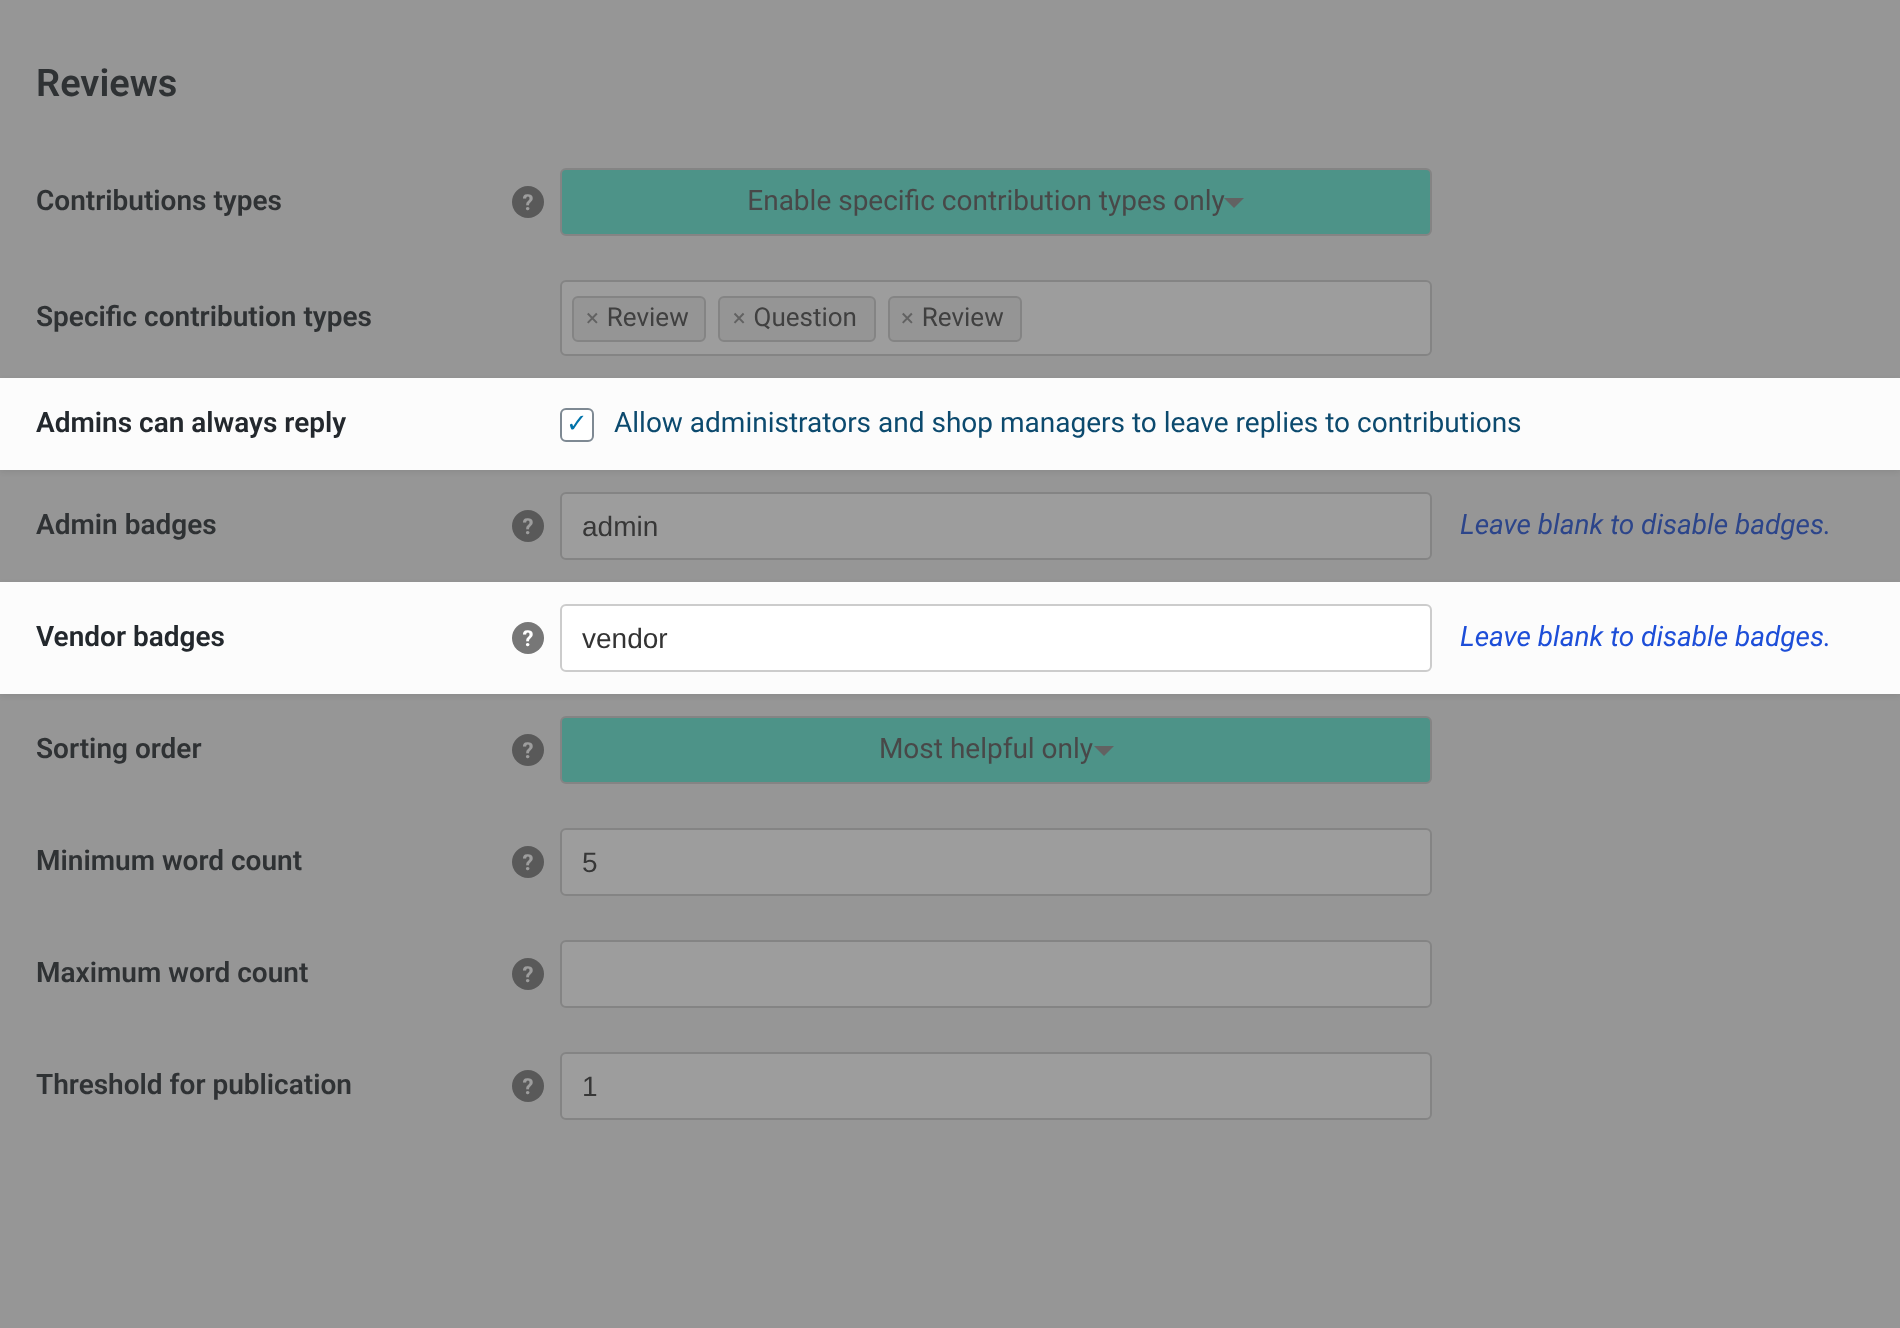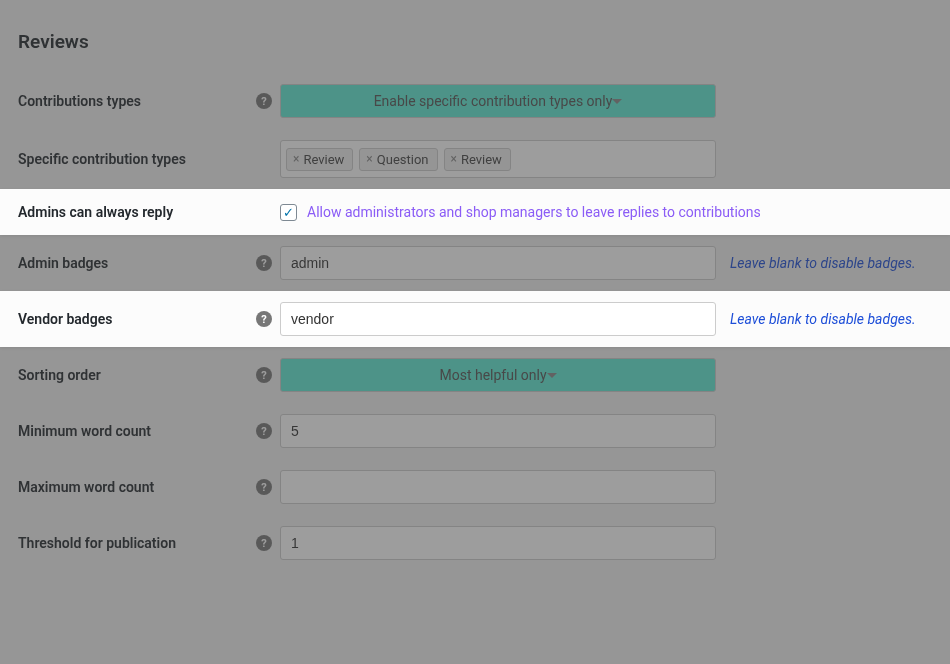--- a/index.html
+++ b/index.html
@@ -126,21 +126,21 @@
     display: inline-flex;
     align-items: center;
     justify-content: center;
     cursor: pointer;
     color: #0073aa;
     font-size: 13px;
     line-height: 1;
   }
   .cb-label {
     font-size: 14px;
-    color: #8b5cf6;
+    color: #0c4a6e;
   }
   .textin {
     width: 436px;
     height: 34px;
     border: 1px solid #ccc;
     border-radius: 3px;
     background: #fff;
     padding: 0 10px;
     font-size: 14px;
     color: #333;

